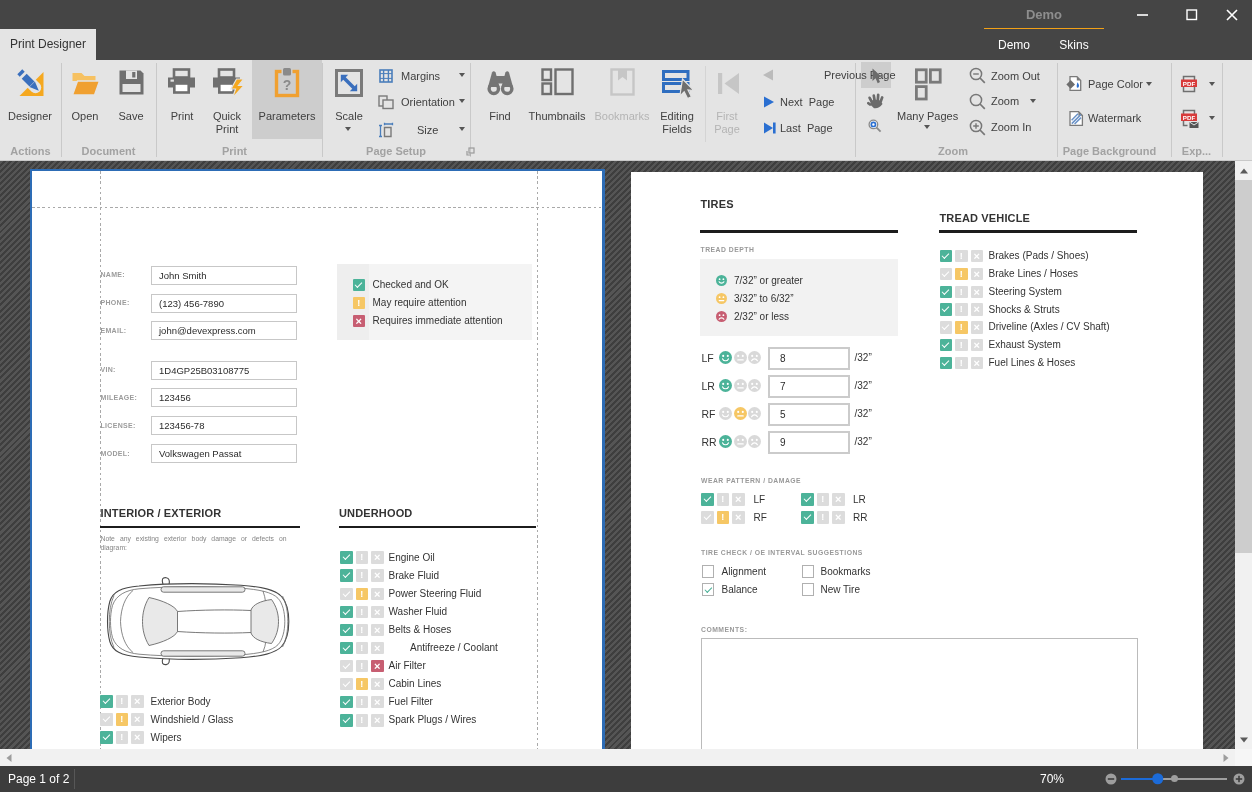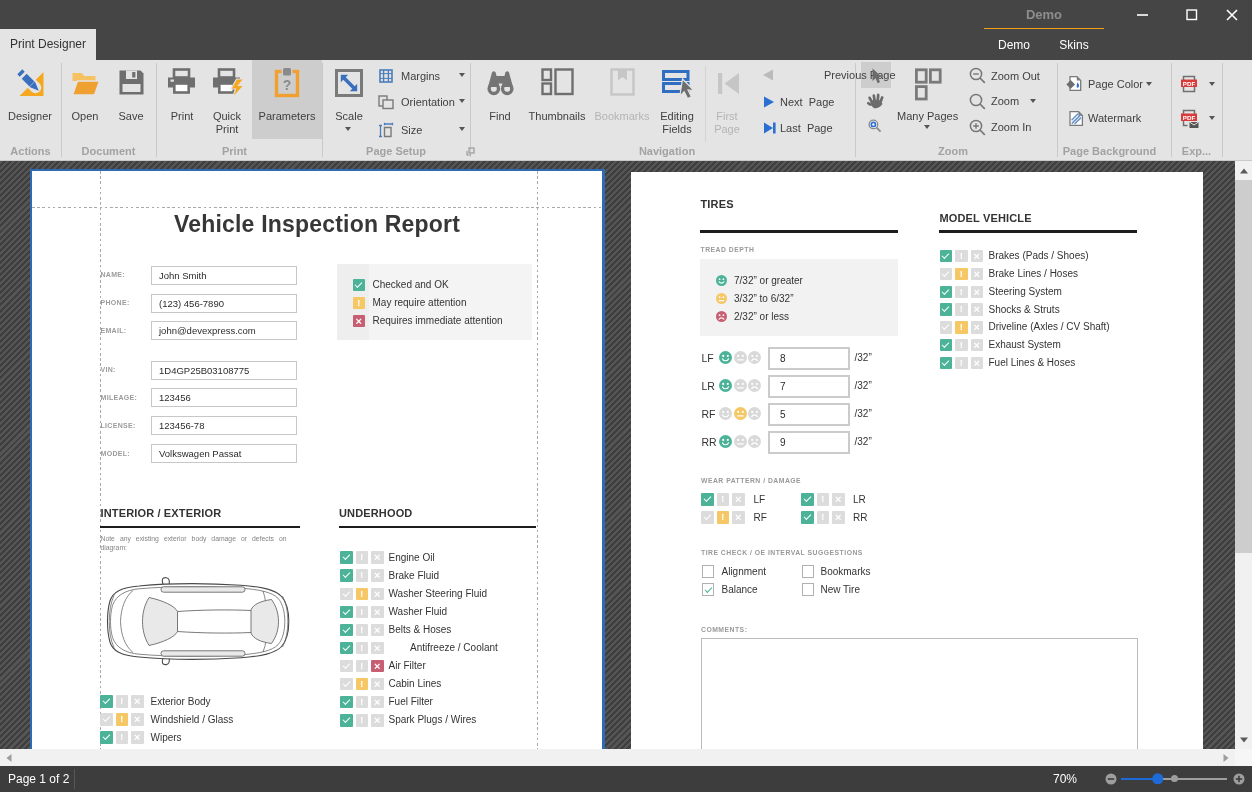--- a/index.html
+++ b/index.html
@@ -136,21 +136,21 @@
 <rect x="1" y="1" width="8" height="10" fill="#e4e4e4" stroke="#7a7a7a" stroke-width="1.4"></rect>
 <rect x="5" y="5" width="10" height="8.5" fill="#e4e4e4" stroke="#7a7a7a" stroke-width="1.4"></rect>
 </svg>
 <div class="a srow" style="left:401px;top:95.5px">Orientation</div>
 <div class="a arr" style="left:458.5px;top:99px"></div>
 <svg class="a" style="left:378px;top:122px" width="16" height="16" viewBox="0 0 16 16">
 <path d="M2.5 3.5 V14.5 M1 3.5 h3 M1 14.5 h3" stroke="#4a7ebb" stroke-width="1.3" fill="none"></path>
 <path d="M6.5 2 h8 M6.5 .8 v2.4 M14.5 .8 v2.4" stroke="#4a7ebb" stroke-width="1.3" fill="none"></path>
 <path d="M6.5 5.5 h6.5 v9 h-6.5 z" fill="#e4e4e4" stroke="#7a7a7a" stroke-width="1.4"></path>
 </svg>
-<div class="a srow" style="left:401px;top:123.5px">Size</div>
+<div class="a srow" style="left:417px;top:123.5px">Size</div>
 <div class="a arr" style="left:458.5px;top:127px"></div>
 <svg class="a" style="left:466px;top:147px" width="9" height="9" viewBox="0 0 9 9">
 <rect x="3" y="1" width="5" height="5" fill="none" stroke="#9a9a9a" stroke-width="1.2"></rect>
 <path d="M1 4 v4 h4" fill="none" stroke="#9a9a9a" stroke-width="1.2"></path>
 </svg>
 <svg class="a" style="left:487px;top:70.5px" width="27" height="25" viewBox="0 0 27 25">
 <path d="M1 16 L5 1.4 Q6.6 -0.8 8.6 1.4 L12.5 16 Z" fill="#757575"></path>
 <path d="M14.5 16 L18.4 1.4 Q20.4 -0.8 22 1.4 L26 16 Z" fill="#757575"></path>
 <rect x="9" y="5" width="9" height="7.5" fill="#757575"></rect>
 <circle cx="6.8" cy="17.8" r="4.7" fill="none" stroke="#757575" stroke-width="3.4"></circle>
@@ -172,21 +172,20 @@
 <rect x="1.5" y="1.5" width="24.5" height="8" fill="none" stroke="#2f6ec0" stroke-width="3"></rect>
 <rect x="1.5" y="13.5" width="24.5" height="8" fill="none" stroke="#2f6ec0" stroke-width="3"></rect>
 <path d="M20.5 9 L32 20.5 L26 20 L29.4 26.8 L25.6 28.6 L22.2 21.8 L17.8 26.2 Z" fill="#6e6e6e" stroke="#e4e4e4" stroke-width="1.2"></path>
 </svg>
 <div class="a blabel" style="left:647px;top:110px;width:60px">Editing<br>Fields</div>
 <svg class="a" style="left:717px;top:72px" width="23" height="23" viewBox="0 0 23 23">
 <rect x="1" y="1" width="4.2" height="21" fill="#c6c6c6"></rect>
 <path d="M22 1 L7.5 11.5 L22 22 Z" fill="#c6c6c6"></path>
 </svg>
 <div class="a blabel dis" style="left:697px;top:110px;width:60px">First<br>Page</div>
-<div class="a glabel" style="left:470px;width:394px">Navigation</div>
 <svg class="a" style="left:762px;top:69px" width="12" height="12" viewBox="0 0 12 12">
       <path d="M11 .5 V11.5 L1 6 Z" fill="#bbbbbb"></path>
     </svg>
 <div class="a srow dis" style="left:824px;top:69px">Previous Page</div>
 <svg class="a" style="left:763px;top:95.5px" width="12" height="12" viewBox="0 0 12 12">
       <path d="M1 .5 V11.5 L11 6 Z" fill="#2a6fd1"></path>
     </svg>
 <div class="a srow" style="left:780px;top:95.5px">Next&nbsp; Page</div>
 <svg class="a" style="left:763px;top:121.5px" width="13" height="12" viewBox="0 0 13 12">
       <path d="M1 .5 V11.5 L10 6 Z" fill="#2a6fd1"></path>
@@ -267,21 +266,20 @@
 </svg>
 <div class="a arr" style="left:1209px;top:115.5px"></div>
 <div class="a glabel" style="left:1171px;width:51px">Exp...</div>
 <div class="a doc"></div>
 <div class="a pgframe" style="left:29.5px;top:168.5px;width:575px;height:580.5px"></div>
 <div class="a pg" style="left:32px;top:171px;width:570px;height:578px"></div>
 <div class="a pg" style="left:631px;top:172px;width:572px;height:577px"></div>
 <div class="a dashv" style="left:99.5px;top:171px;height:578px"></div>
 <div class="a dashv" style="left:536.5px;top:171px;height:578px"></div>
 <div class="a dashh" style="left:32px;top:206.5px;width:570px"></div>
-<div class="a" style="left:32px;top:210.5px;width:570px;text-align:center;font-size:23px;font-weight:bold;color:#373737;letter-spacing:.2px">Vehicle Inspection Report</div>
 <div class="a fldlbl" style="left:100.5px;top:271px">NAME:</div>
 <div class="a fldlbl" style="left:100.5px;top:299px">PHONE:</div>
 <div class="a fldlbl" style="left:100.5px;top:326.5px">EMAIL:</div>
 <div class="a fldlbl" style="left:100.5px;top:366px">VIN:</div>
 <div class="a fldlbl" style="left:100.5px;top:393.5px">MILEAGE:</div>
 <div class="a fldlbl" style="left:100.5px;top:421.5px">LICENSE:</div>
 <div class="a fldlbl" style="left:100.5px;top:449.5px">MODEL:</div>
 <div class="a inp" style="left:151px;top:265.5px;width:137px;height:17px;line-height:17.5px">John Smith</div>
 <div class="a inp" style="left:151px;top:293.5px;width:137px;height:17px;line-height:17.5px">(123) 456-7890</div>
 <div class="a inp" style="left:151px;top:321px;width:137px;height:17px;line-height:17.5px">john@devexpress.com</div>
@@ -357,21 +355,21 @@
       <i class="g ick"></i>
       <i class="o iex"></i>
       <i class="o ixx"></i>
     </div>
 <div class="a lbl" style="left:388.5px;top:569.7px">Brake Fluid</div>
 <div class="a trip" style="left:340px;top:587.5px">
       <i class="o ick"></i>
       <i class="y iex"></i>
       <i class="o ixx"></i>
     </div>
-<div class="a lbl" style="left:388.5px;top:587.8px">Washer Steering Fluid</div>
+<div class="a lbl" style="left:388.5px;top:587.8px">Power Steering Fluid</div>
 <div class="a trip" style="left:340px;top:605.5px">
       <i class="g ick"></i>
       <i class="o iex"></i>
       <i class="o ixx"></i>
     </div>
 <div class="a lbl" style="left:388.5px;top:605.8px">Washer Fluid</div>
 <div class="a trip" style="left:340px;top:623.6px">
       <i class="g ick"></i>
       <i class="o iex"></i>
       <i class="o ixx"></i>
@@ -545,21 +543,21 @@
 <div class="a cbx" style="left:701.5px;top:565.2px"></div>
 <div class="a lbl" style="left:721.5px;top:565.5px">Alignment</div>
 <div class="a cbx" style="left:801.5px;top:565.2px"></div>
 <div class="a lbl" style="left:820.5px;top:565.5px">Bookmarks</div>
 <div class="a cbx ckd" style="left:701.5px;top:583.2px"></div>
 <div class="a lbl" style="left:721.5px;top:583.5px">Balance</div>
 <div class="a cbx" style="left:801.5px;top:583.2px"></div>
 <div class="a lbl" style="left:820.5px;top:583.5px">New Tire</div>
 <div class="a smlbl" style="left:701px;top:626px">COMMENTS:</div>
 <div class="a" style="left:700.5px;top:638px;width:435px;height:120px;border:1px solid #bbb;background:#fff"></div>
-<div class="a sechead" style="left:939.5px;top:211.5px">MODEL VEHICLE</div>
+<div class="a sechead" style="left:939.5px;top:211.5px">TREAD VEHICLE</div>
 <div class="a secline" style="left:939px;top:230px;width:197.5px"></div>
 <div class="a trip" style="left:939.5px;top:249.9px">
       <i class="g ick"></i>
       <i class="o iex"></i>
       <i class="o ixx"></i>
     </div>
 <div class="a lbl" style="left:988.5px;top:250.2px">Brakes (Pads / Shoes)</div>
 <div class="a trip" style="left:939.5px;top:267.8px">
       <i class="o ick"></i>
       <i class="y iex"></i>
@@ -608,21 +606,21 @@
 <svg class="a" style="left:1238.5px;top:165.5px" width="10" height="10" viewBox="0 0 10 10">
       <path d="M1 7.5 L5 2.5 L9 7.5 Z" fill="#5a5a5a"></path>
     </svg>
 <svg class="a" style="left:1238.5px;top:734.5px" width="10" height="10" viewBox="0 0 10 10">
       <path d="M1 2.5 L5 7.5 L9 2.5 Z" fill="#5a5a5a"></path>
     </svg>
 <div class="a" style="left:1234.5px;top:749px;width:17.5px;height:16.5px;background:#f6f6f6"></div>
 <div class="a status"></div>
 <div class="a stext" style="left:8px;top:772px">Page 1 of 2</div>
 <div class="a" style="left:73.5px;top:769px;width:1px;height:20px;background:#575757"></div>
-<div class="a stext" style="left:1040px;top:772px;width:50px;text-align:center">70%</div>
+<div class="a stext" style="left:1040px;top:772px;width:50px;text-align:left">70%</div>
 <svg class="a" style="left:1104.5px;top:773px" width="12" height="12" viewBox="0 0 12 12">
       <circle cx="6" cy="6" r="5.5" fill="#9e9e9e"></circle>
       <rect x="2.8" y="5.2" width="6.4" height="1.6" fill="#3d3d3d"></rect>
     </svg>
 <div class="a" style="left:1121px;top:777.5px;width:106px;height:2.6px;background:#9e9e9e"></div>
 <div class="a" style="left:1121px;top:777.5px;width:37px;height:2.6px;background:#1c6bd8"></div>
 <svg class="a" style="left:1170.5px;top:775.2px" width="7" height="7" viewBox="0 0 7 7">
       <circle cx="3.5" cy="3.5" r="3.5" fill="#9e9e9e"></circle>
     </svg>
 <svg class="a" style="left:1152.2px;top:773px" width="11.5" height="11.5" viewBox="0 0 12 12">

